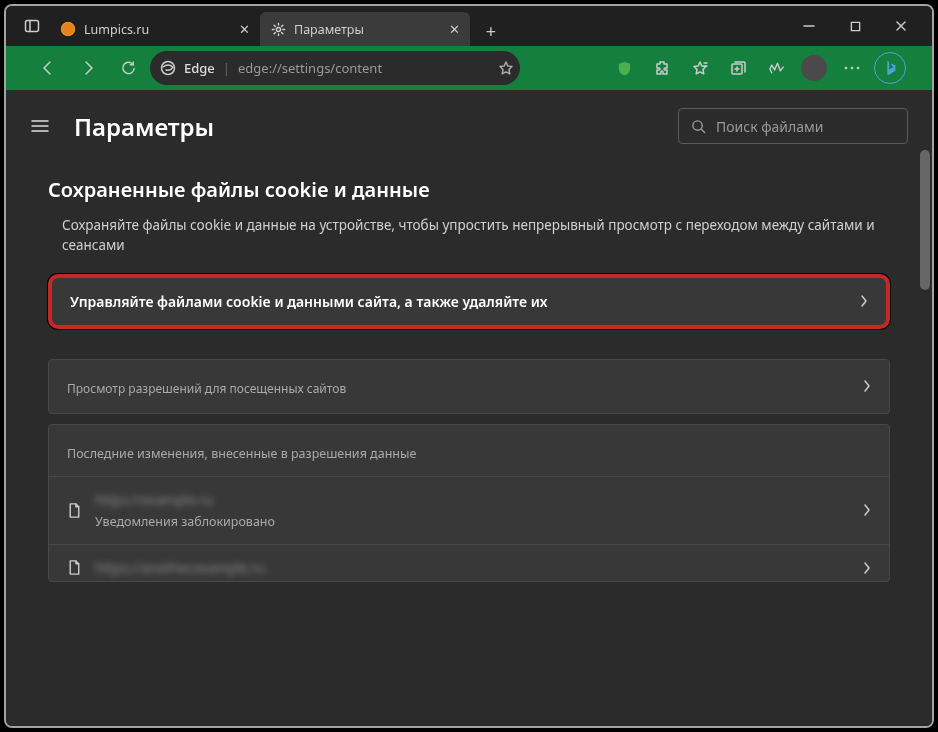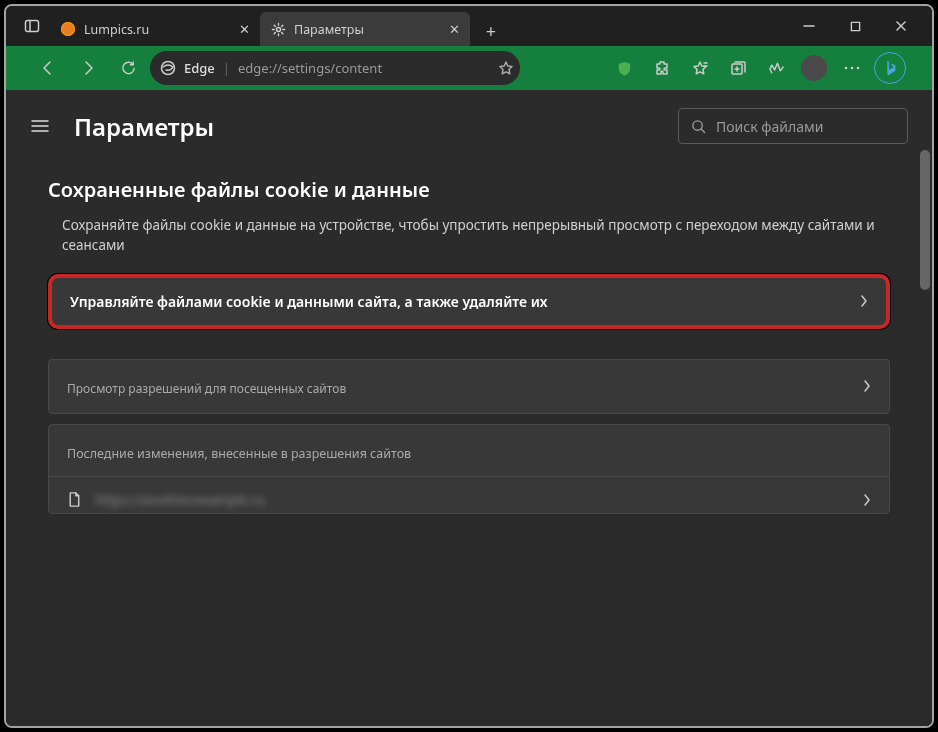--- a/index.html
+++ b/index.html
@@ -247,21 +247,38 @@
             <span class="card-chevron">
                 <svg width="8" height="14" viewBox="0 0 8 14">
                   <path d="M2 2 L6 7 L2 12" class="icon-stroke"></path>
                 </svg>
               </span>
           </div>
         </div>
 
         <div class="card">
           <div class="card-inner">
-            <div class="card-inner-sub">Последние изменения, внесенные в разрешения сайтов</div>
+            <div class="card-inner-sub">Последние изменения, внесенные в разрешения данные</div>
+          </div>
+          <div class="recent-item">
+            <span class="file-icon">
+                <svg width="14" height="17" viewBox="0 0 14 18">
+                  <path d="M3 2 h6 l3 3 v11 H3 Z" class="icon-stroke"></path>
+                  <path d="M9 2 v3 h3" class="icon-stroke"></path>
+                </svg>
+              </span>
+            <div class="recent-text">
+              <div class="recent-url">https://example.ru</div>
+              <div class="recent-sub">Уведомления заблокировано</div>
+            </div>
+            <span class="card-chevron">
+                <svg width="8" height="14" viewBox="0 0 8 14">
+                  <path d="M2 2 L6 7 L2 12" class="icon-stroke"></path>
+                </svg>
+              </span>
           </div>
           <div class="recent-item" style="padding-bottom:4px;">
             <span class="file-icon">
                 <svg width="14" height="17" viewBox="0 0 14 18">
                   <path d="M3 2 h6 l3 3 v11 H3 Z" class="icon-stroke"></path>
                   <path d="M9 2 v3 h3" class="icon-stroke"></path>
                 </svg>
               </span>
             <div class="recent-text">
               <div class="recent-url">https://another.example.ru</div>

